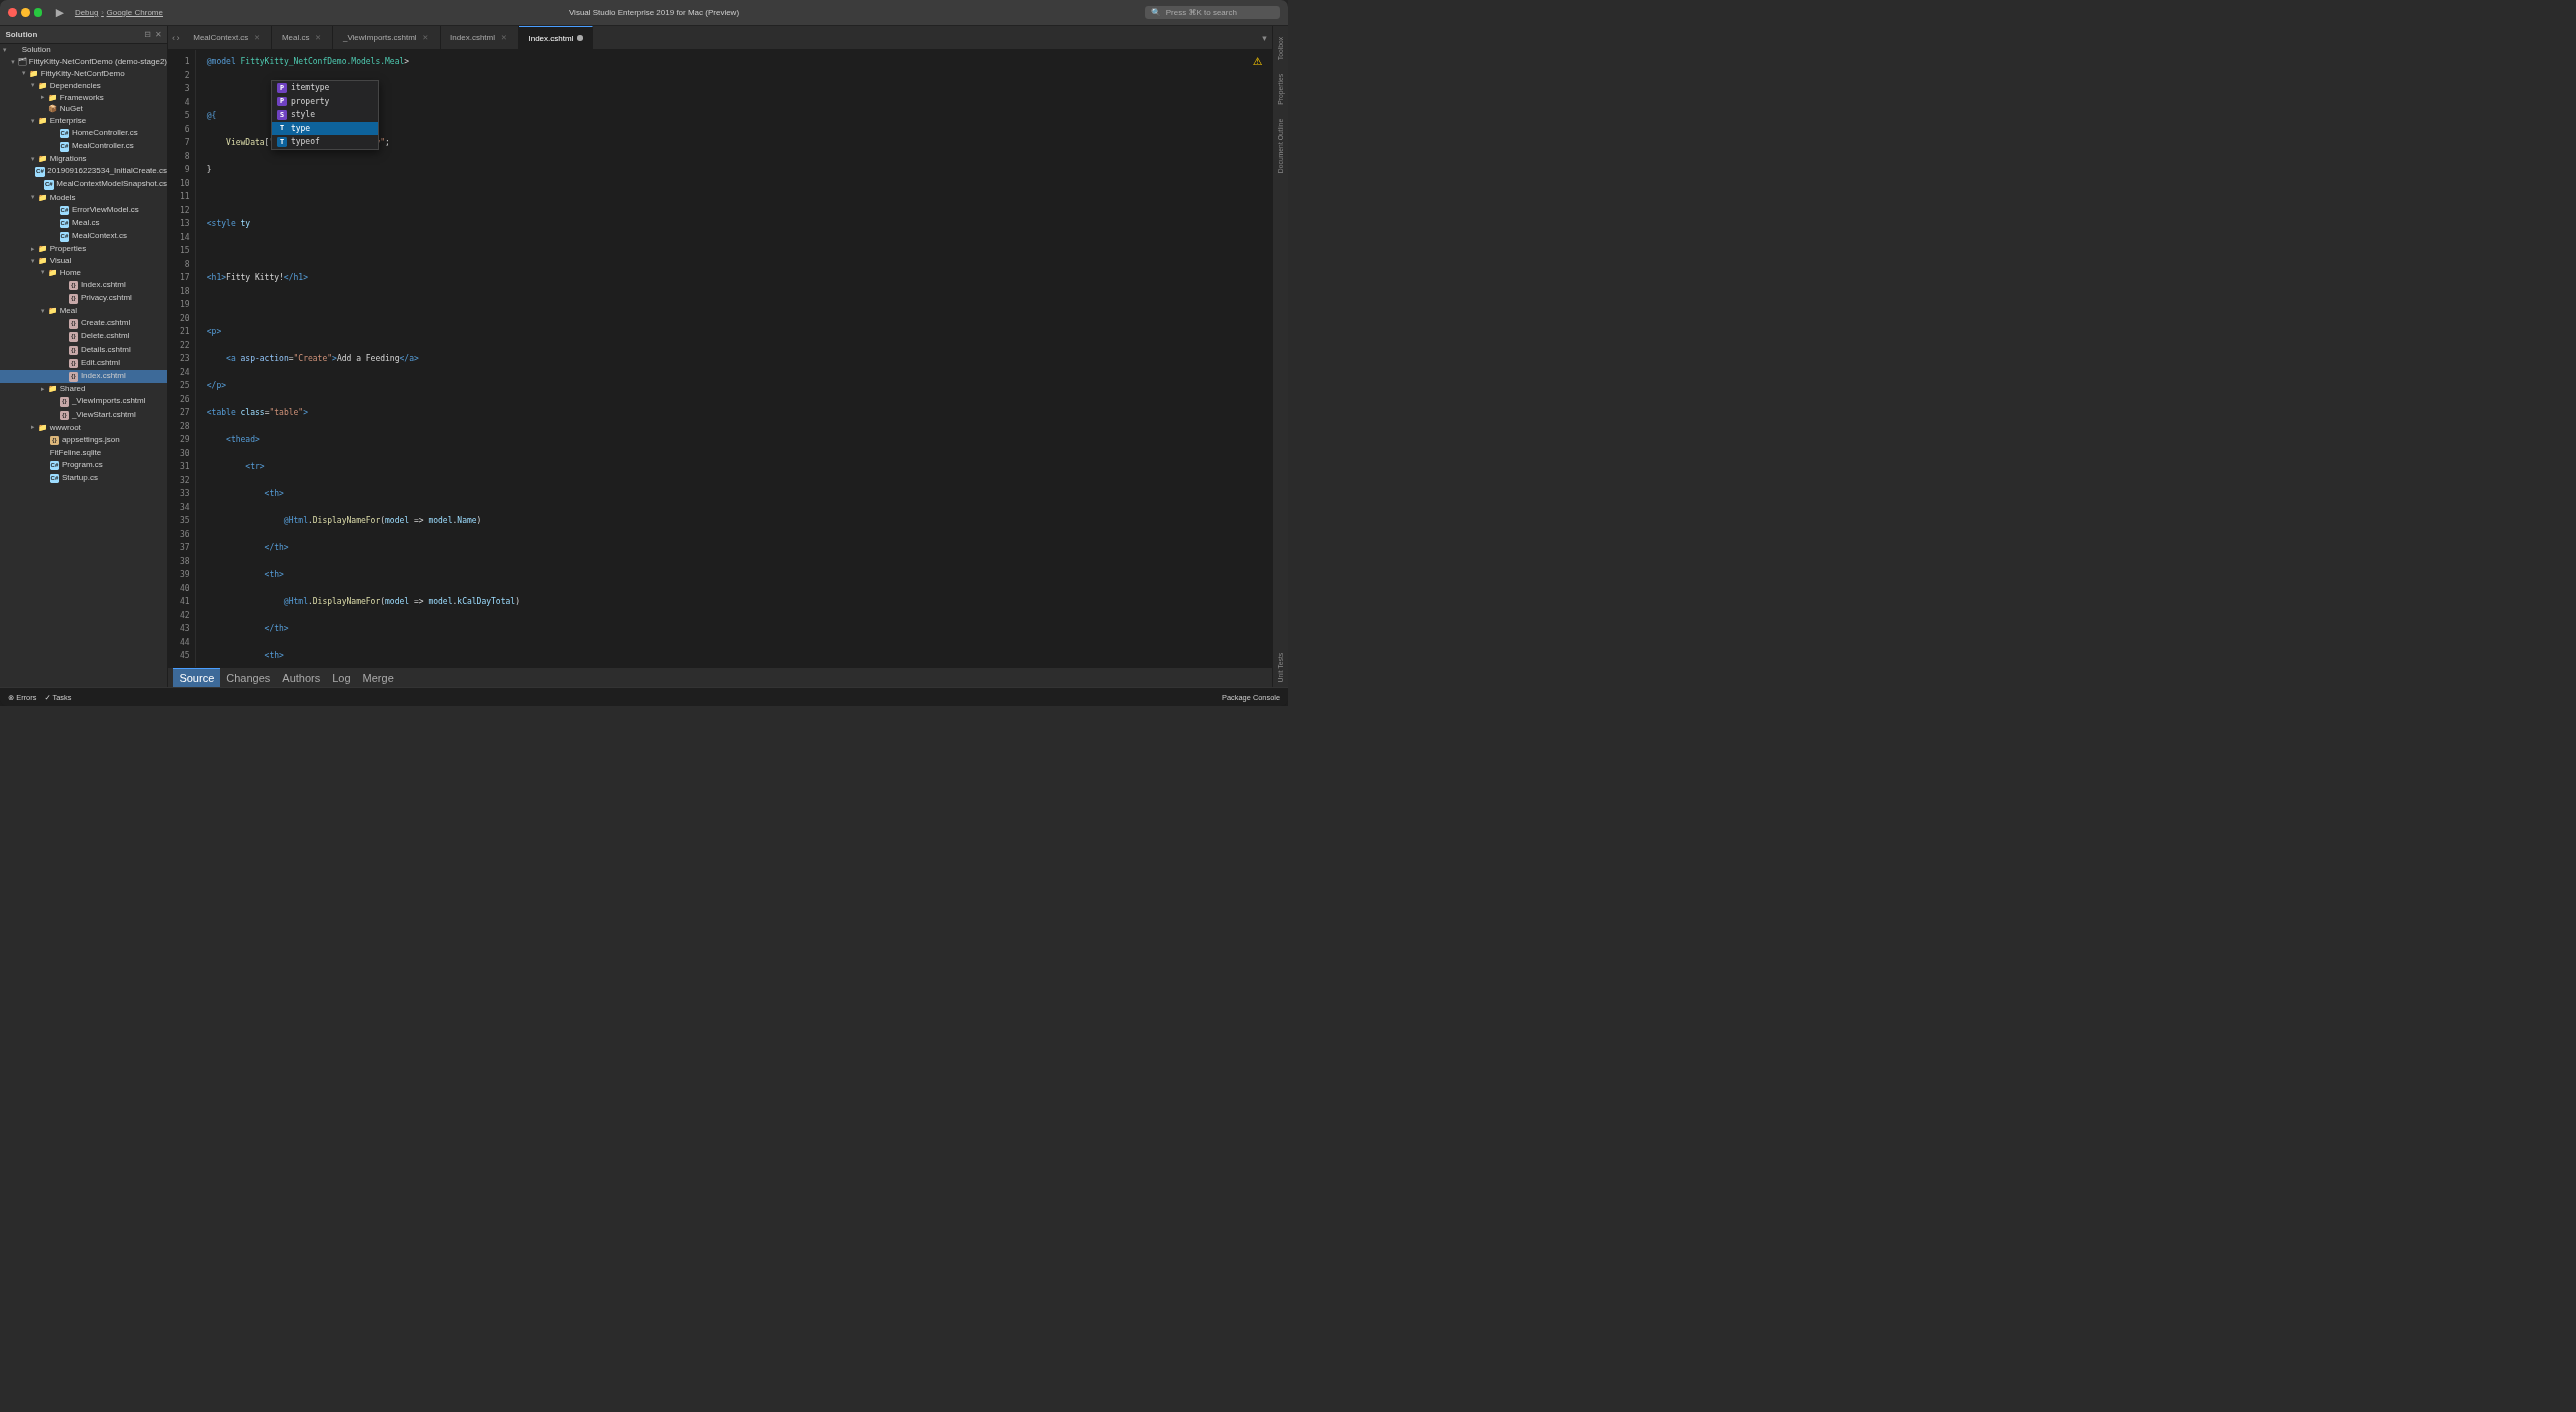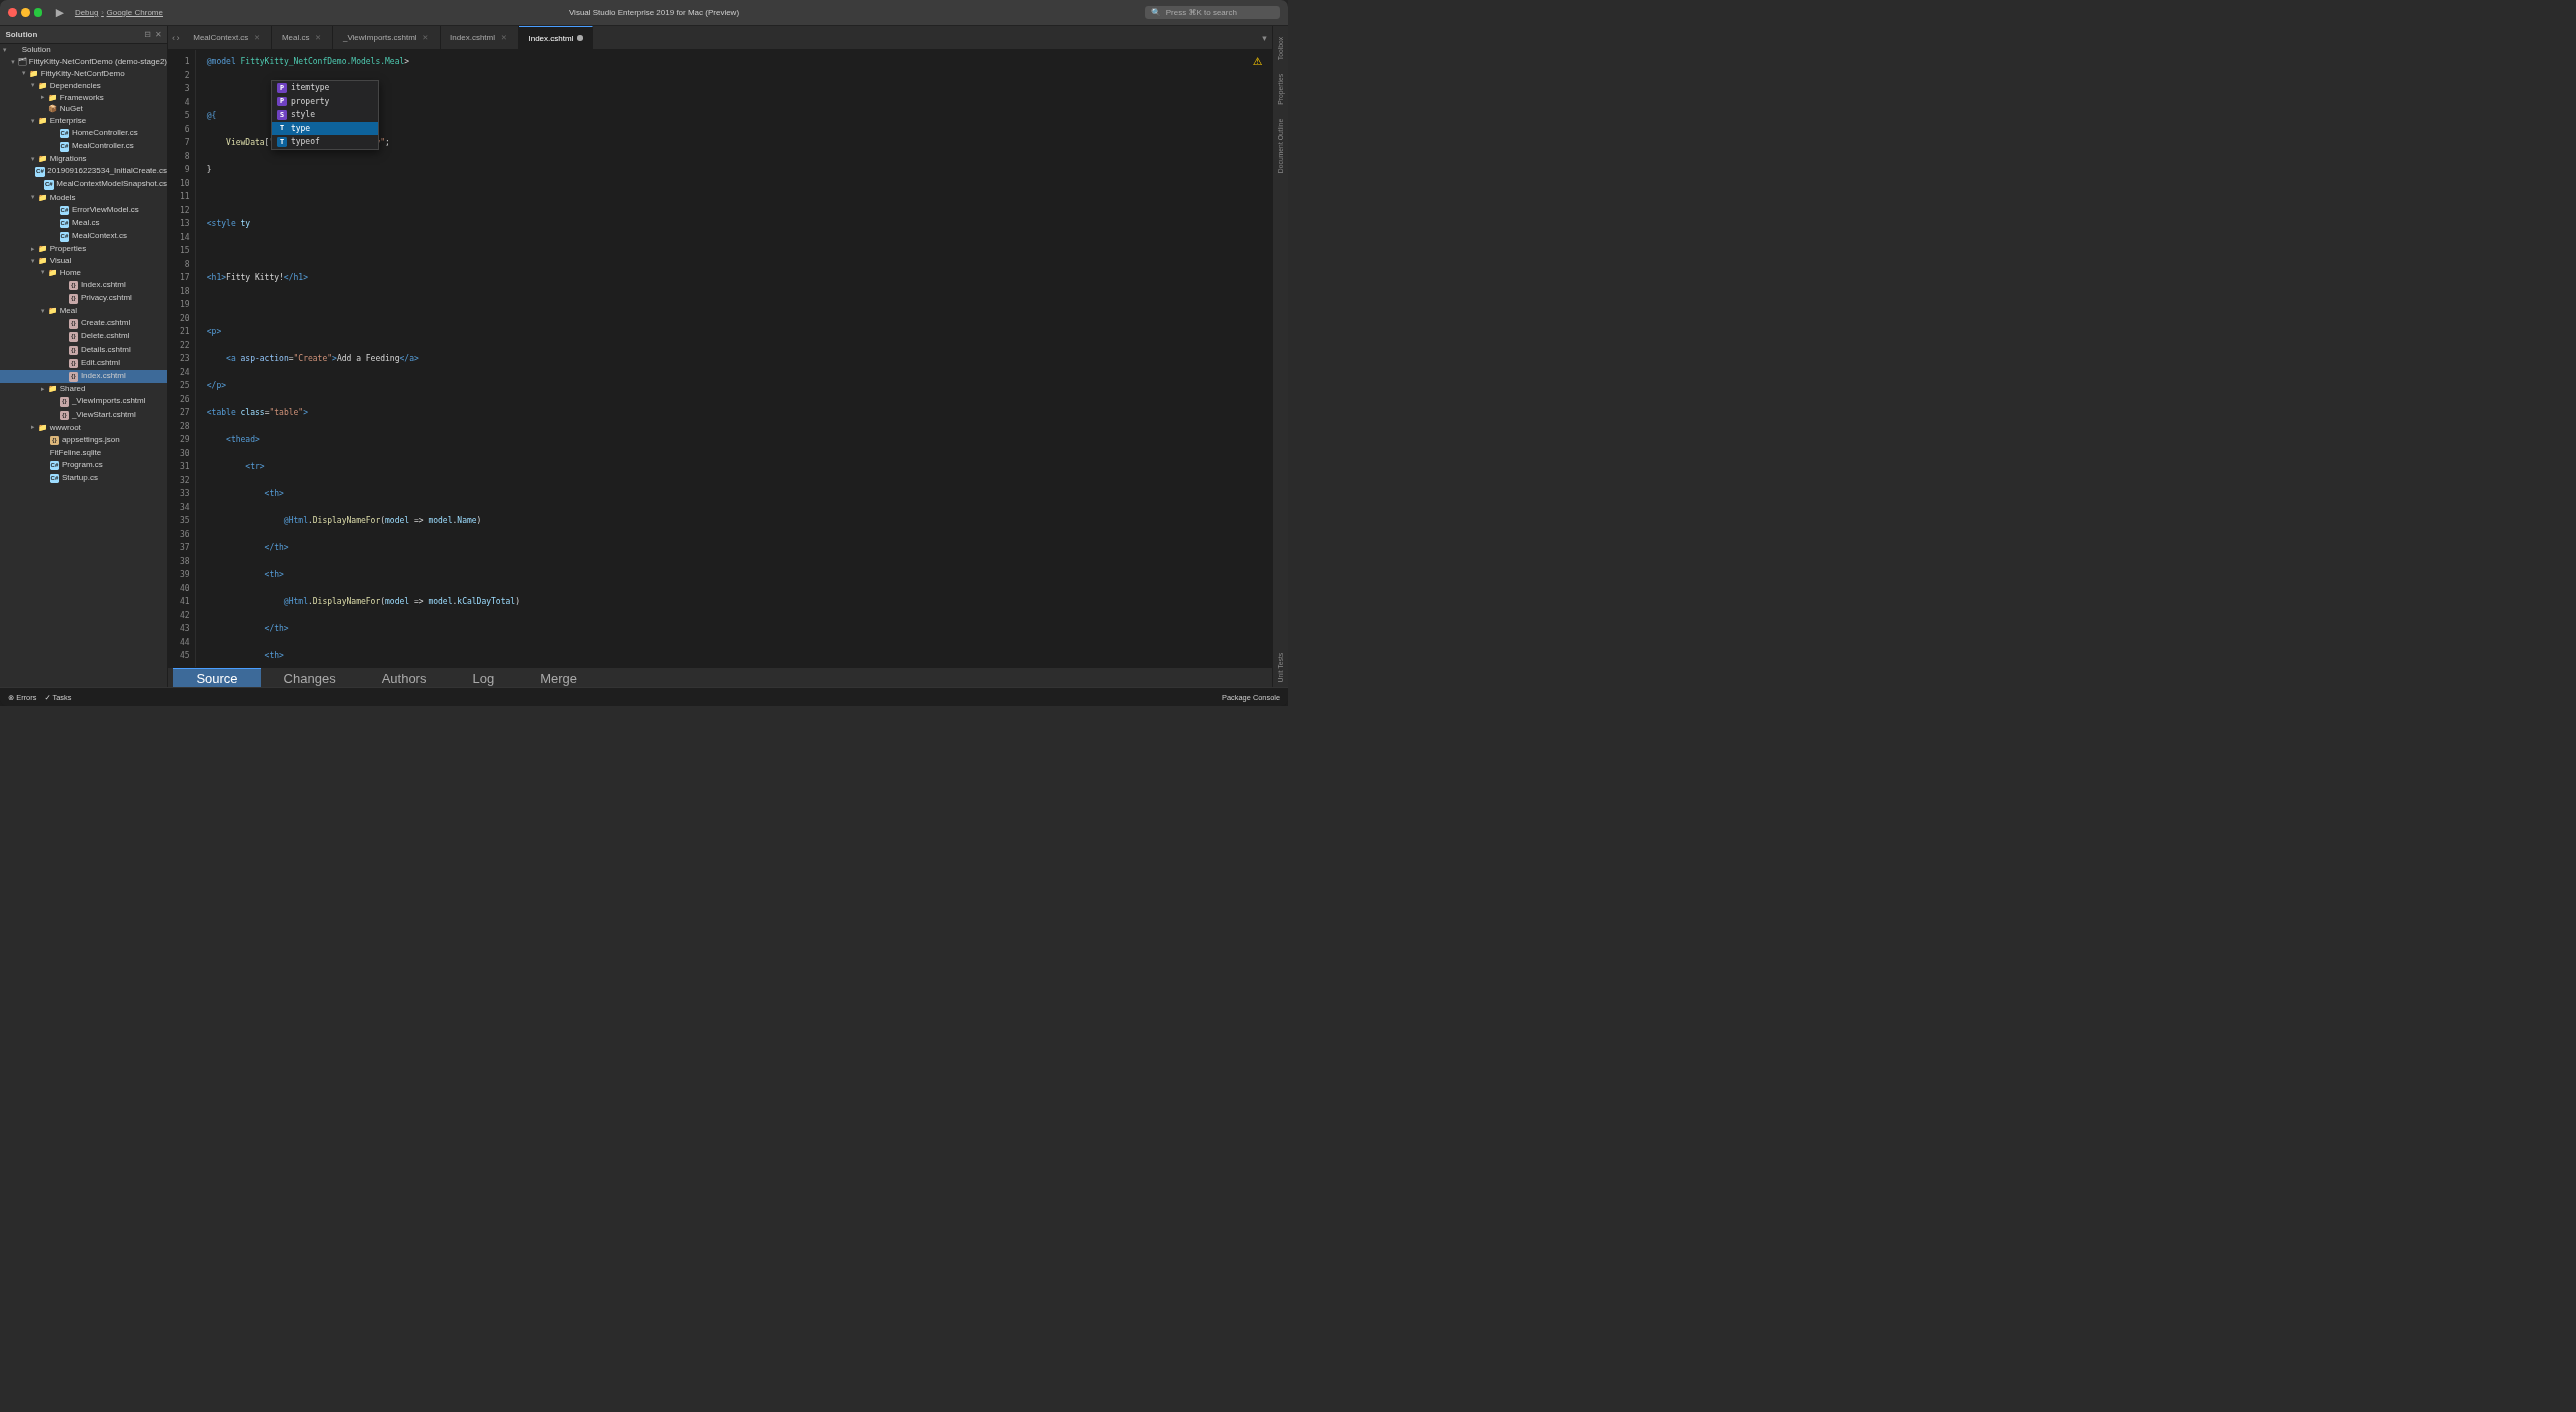--- a/index.html
+++ b/index.html
@@ -293,22 +293,22 @@
     .sc-tabs {
       display: flex;
       align-items: center;
       padding: 0 5.4px;
       background: #2d2d2d;
       border-top: 0.7px solid #1e1e1e;
       height: 20px;
       gap: 0;
     }
     .sc-tab {
-      padding: 0 23px;
-      font-size: 13px;
+      padding: 0 6px;
+      font-size: 11px;
       color: #aaa;
       cursor: pointer;
       height: 20px;
       display: flex;
       align-items: center;
       border-top: 1.4px solid transparent;
     }
     .sc-tab.active {
       color: #fff;
       background: #3d6a99;

